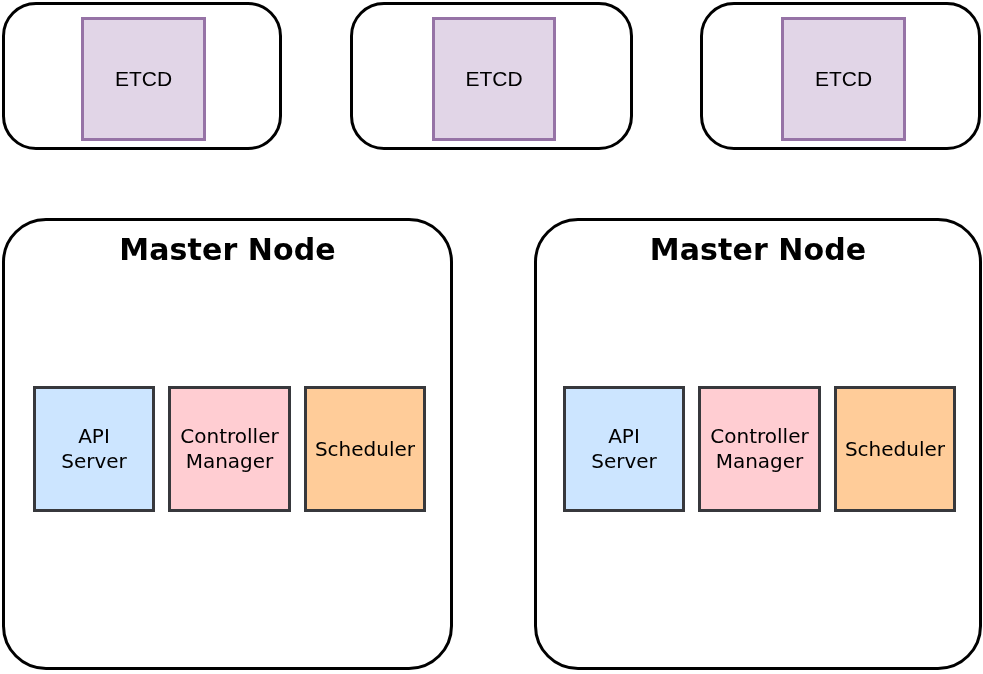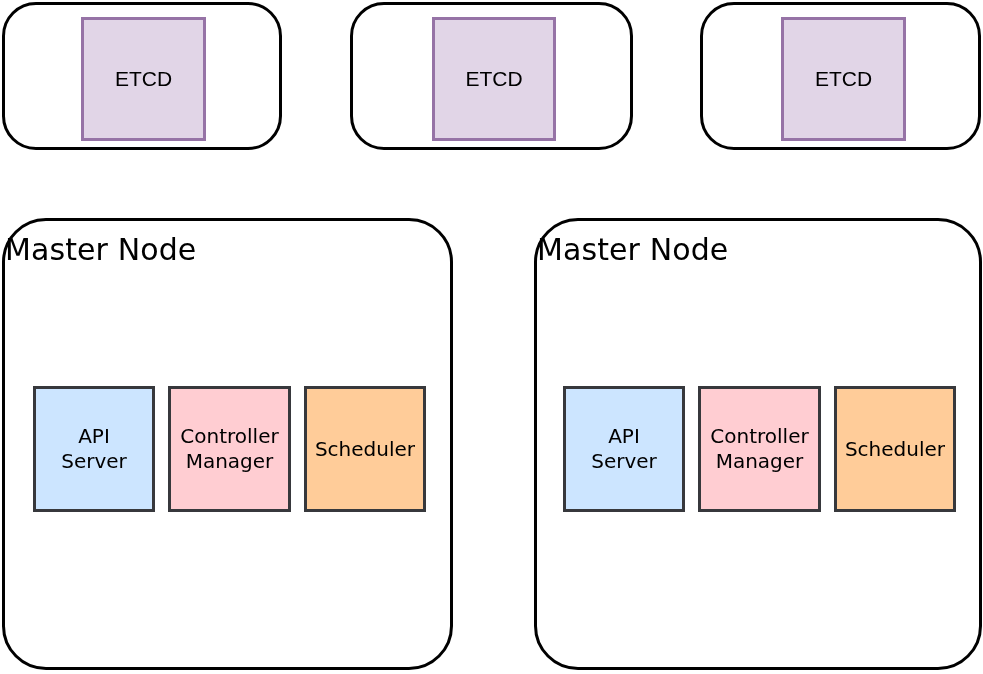--- a/index.html
+++ b/index.html
@@ -33,23 +33,23 @@
   }
   .master-container {
     border-radius: 44px;
   }
 
   
   .master-title {
     position: absolute;
     left: 0;
     right: 0;
-    text-align: left;
+    text-align: center;
     font-family: "DejaVu Sans", sans-serif;
-    font-weight: normal;
+    font-weight: bold;
     font-size: 30px;
     line-height: 34px;
     color: #000000;
     letter-spacing: 0.1px;
     white-space: nowrap;
   }
 
   
   .component-box {
     position: absolute;

